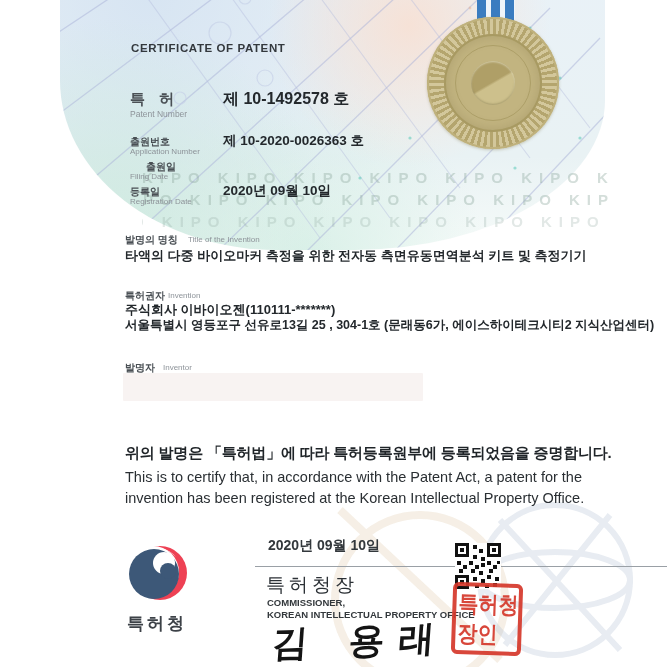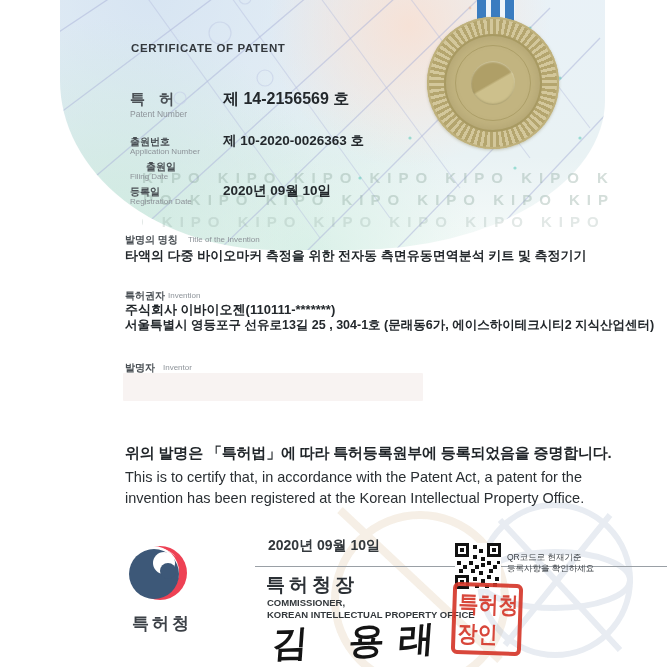--- a/index.html
+++ b/index.html
@@ -144,21 +144,21 @@
   <div class="medal">
     <div class="inner"></div>
     <div class="ring"></div>
     <div class="tg"></div>
   </div>
 
   <div class="abs subtitle" style="left:131px;top:42px;">CERTIFICATE OF PATENT</div>
 
   <div class="abs lab-ko" style="left:130px;top:90px;font-size:15px;letter-spacing:5px;">특 허</div>
   <div class="abs lab-en" style="left:130px;top:109px;font-size:8.5px;">Patent Number</div>
-  <div class="abs val" style="left:223px;top:89px;font-size:16px;">제 14-2156569 호</div>
+  <div class="abs val" style="left:223px;top:89px;font-size:16px;">제 10-1492578 호</div>
 
   <div class="abs lab-ko" style="left:130px;top:135px;font-size:10px;">출원번호</div>
   <div class="abs lab-en" style="left:130px;top:147px;font-size:8px;">Application Number</div>
   <div class="abs val" style="left:223px;top:132px;font-size:13.5px;">제 10-2020-0026363 호</div>
 
   <div class="abs lab-ko" style="left:130px;top:160px;font-size:10px;margin-left:16px;">출원일</div>
   <div class="abs lab-en" style="left:130px;top:172px;font-size:8px;">Filing Date</div>
 
   <div class="abs lab-ko" style="left:130px;top:185px;font-size:10px;">등록일</div>
   <div class="abs lab-en" style="left:130px;top:197px;font-size:8px;">Registration Date</div>
@@ -179,21 +179,21 @@
 
   <div class="abs stmt-ko" style="left:125px;top:444px;">위의 발명은 「특허법」에 따라 특허등록원부에 등록되었음을 증명합니다.</div>
   <div class="abs stmt-en" style="left:125px;top:467px;width:540px;">
     <span>This is to certify that, in accordance with the Patent Act, a patent for the</span><br>
     <span>invention has been registered at the Korean Intellectual Property Office.</span>
   </div>
 
   <div class="abs val" style="left:268px;top:537px;font-size:14px;color:#33383c;">2020년 09월 10일</div>
   <div class="abs hline" style="left:255px;top:566px;width:412px;"></div>
 
-  <div class="abs" style="left:266px;top:572px;font-size:19px;font-weight:bold;letter-spacing:4px;color:#2c3136;">특허청장</div>
+  <div class="abs" style="left:266px;top:572px;font-size:19px;font-weight:normal;letter-spacing:4px;color:#2c3136;">특허청장</div>
   <div class="abs" style="left:267px;top:597px;font-size:9.5px;font-weight:bold;color:#33383c;">COMMISSIONER,</div>
   <div class="abs" style="left:267px;top:609px;font-size:9.5px;font-weight:bold;color:#33383c;">KOREAN INTELLECTUAL PROPERTY OFFICE</div>
   <div class="abs sig" style="left:272px;top:617px;">김 용래</div>
 
   <svg class="abs" style="left:455px;top:543px;" width="46" height="46" viewBox="0 0 46 46">
     <rect width="46" height="46" fill="#fff"></rect>
     <g fill="#111">
       <rect x="0" y="0" width="14" height="14"></rect>
         <rect x="32" y="0" width="14" height="14"></rect>
       <rect x="0" y="32" width="14" height="14"></rect>
@@ -225,37 +225,33 @@
       <rect x="3" y="3" width="8" height="8"></rect>
         <rect x="35" y="3" width="8" height="8"></rect>
         <rect x="3" y="35" width="8" height="8"></rect>
     </g>
     <g fill="#111">
       <rect x="5" y="5" width="4" height="4"></rect>
         <rect x="37" y="5" width="4" height="4"></rect>
         <rect x="5" y="37" width="4" height="4"></rect>
     </g>
   </svg>
-  <div class="abs qr-cap" style="left:507px;top:552px;">
-    <div>QR코드로 현재기준</div>
-    <div>등록사항을 확인하세요</div>
-  </div>
 
   <div class="seal">
     <span>특</span>
     <span>허</span>
     <span>청</span>
     <span>장</span>
     <span>인</span>
     <span></span>
   </div>
 
   <svg class="abs" style="left:124px;top:543px;" width="64" height="62" viewBox="0 0 64 62">
     <circle cx="36" cy="30" r="27" fill="#ee4154"></circle>
     <circle cx="29" cy="29" r="26" fill="#ffffff"></circle>
     <circle cx="30" cy="31" r="25" fill="#3d5878"></circle>
     <circle cx="40" cy="20" r="11" fill="#ffffff"></circle>
     <circle cx="44" cy="28" r="8" fill="#3d5878"></circle>
     <path d="M 52 14 A 26 26 0 0 0 20 8 A 27 27 0 0 1 52 14 Z" fill="#ffffff"></path>
   </svg>
-  <div class="abs agency-ko" style="left:122px;top:612px;width:70px;text-align:right;">특허청</div>
+  <div class="abs agency-ko" style="left:122px;top:612px;width:70px;text-align:center;">특허청</div>
 
 </div>
 
 </body></html>

